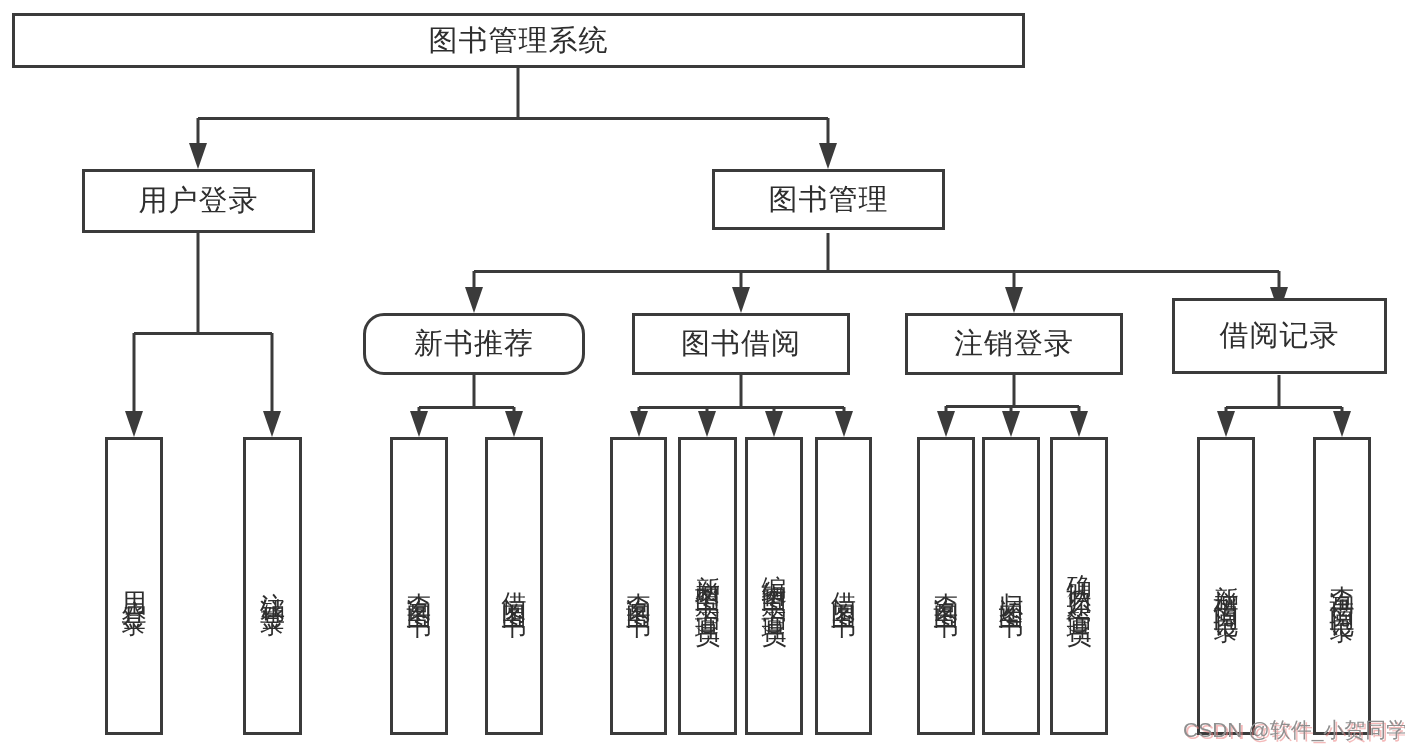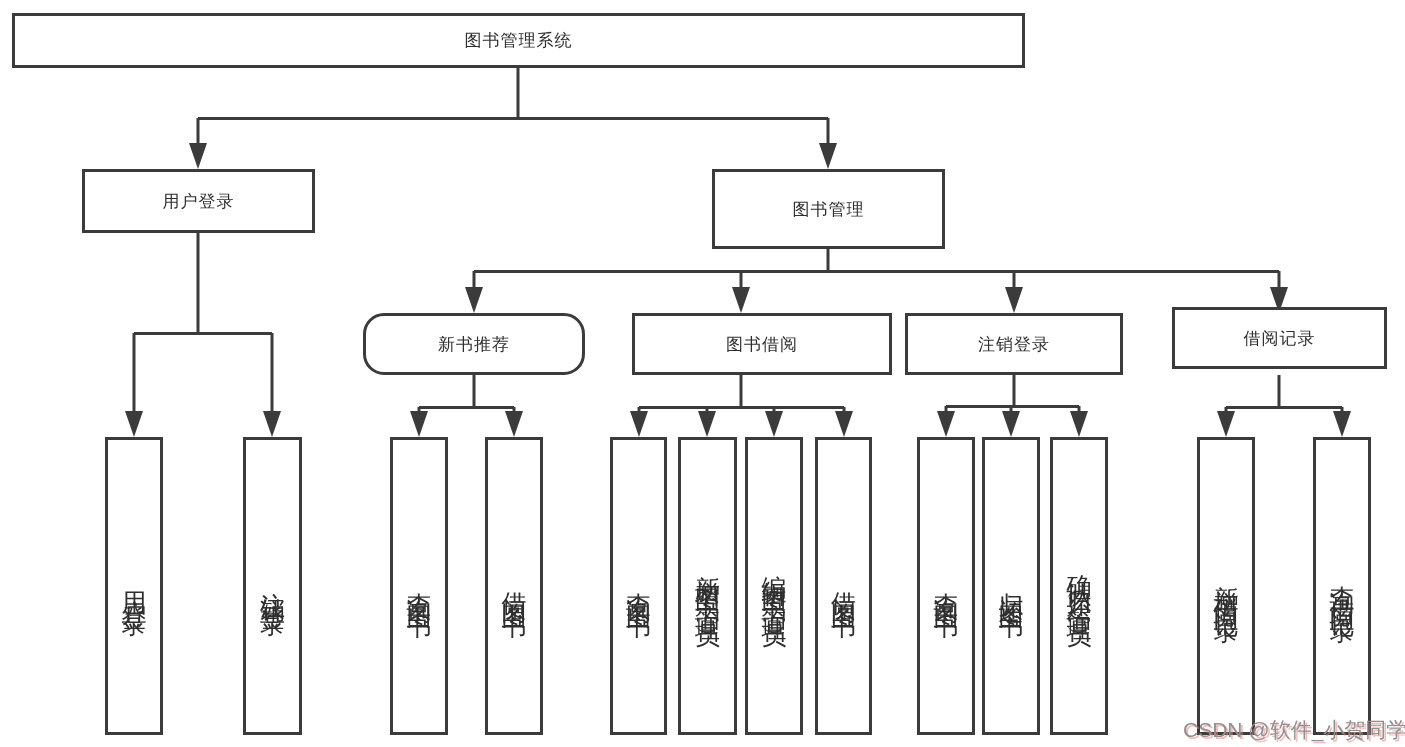--- a/index.html
+++ b/index.html
@@ -27,21 +27,21 @@
     box-sizing: border-box;
     border: 3px solid var(--line);
     background: #ffffff;
     display: flex;
     align-items: center;
     justify-content: center;
     color: var(--text);
     text-align: center;
   }
   .node.horizontal .node-label {
-    font-size: 17px;
+    font-size: 29px;
     letter-spacing: 1px;
     white-space: nowrap;
   }
   .node.vertical .node-label {
     writing-mode: vertical-rl;
     text-orientation: mixed;
     font-size: 25px;
     letter-spacing: 7px;
     line-height: 1;
     white-space: nowrap;
@@ -115,33 +115,33 @@
       <line x1="1342" y1="407" x2="1342" y2="415" stroke="#3b3b3b" stroke-width="3"></line>
       <polygon points="1333,411 1351,411 1342,437" fill="#3b3b3b"></polygon>
     </svg>
   <div id="node-layer">
       <div class="node horizontal" style="left: 12px; top: 13px; width: 1013px; height: 55px;">
         <span class="node-label">图书管理系统</span>
       </div>
       <div class="node horizontal" style="left: 82px; top: 169px; width: 233px; height: 64px;">
         <span class="node-label">用户登录</span>
       </div>
-      <div class="node horizontal" style="left: 712px; top: 169px; width: 233px; height: 80px;">
+      <div class="node horizontal" style="left: 712px; top: 169px; width: 233px; height: 61px;">
         <span class="node-label">图书管理</span>
       </div>
       <div class="node horizontal" style="left: 363px; top: 313px; width: 222px; height: 62px; border-radius: 21px;">
         <span class="node-label">新书推荐</span>
       </div>
-      <div class="node horizontal" style="left: 632px; top: 313px; width: 260px; height: 62px;">
+      <div class="node horizontal" style="left: 632px; top: 313px; width: 218px; height: 62px;">
         <span class="node-label">图书借阅</span>
       </div>
       <div class="node horizontal" style="left: 905px; top: 313px; width: 218px; height: 62px;">
         <span class="node-label">注销登录</span>
       </div>
-      <div class="node horizontal" style="left: 1172px; top: 307px; width: 215px; height: 62px;">
+      <div class="node horizontal" style="left: 1172px; top: 298px; width: 215px; height: 76px;">
         <span class="node-label">借阅记录</span>
       </div>
       <div class="node vertical" style="left: 105px; top: 437px; width: 58px; height: 298px;">
         <span class="node-label">用户登录</span>
       </div>
       <div class="node vertical" style="left: 243px; top: 437px; width: 59px; height: 298px;">
         <span class="node-label">注销登录</span>
       </div>
       <div class="node vertical" style="left: 390px; top: 437px; width: 58px; height: 298px;">
         <span class="node-label">查询图书</span>

